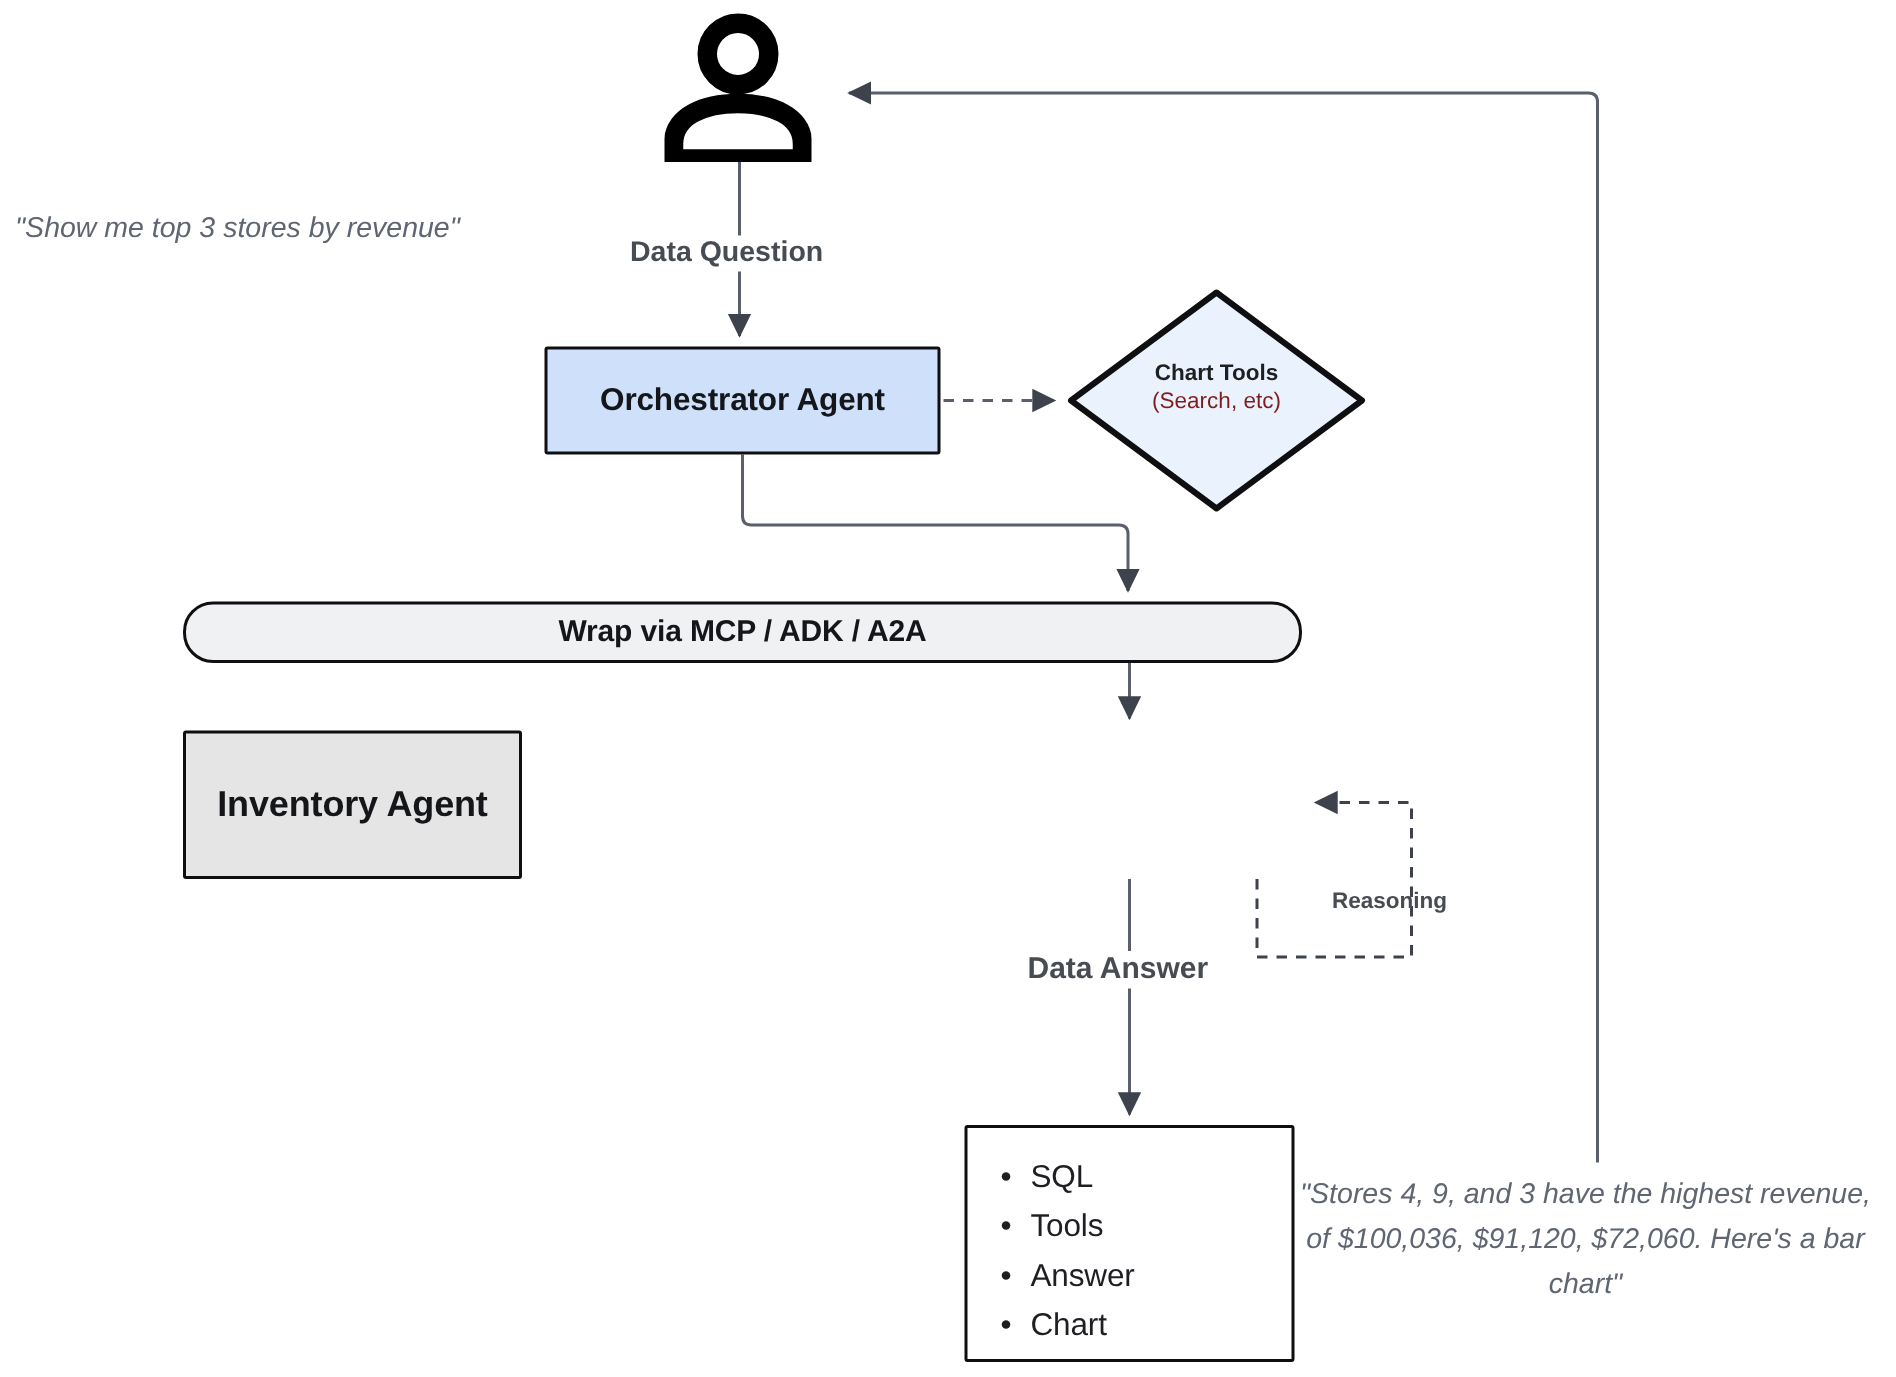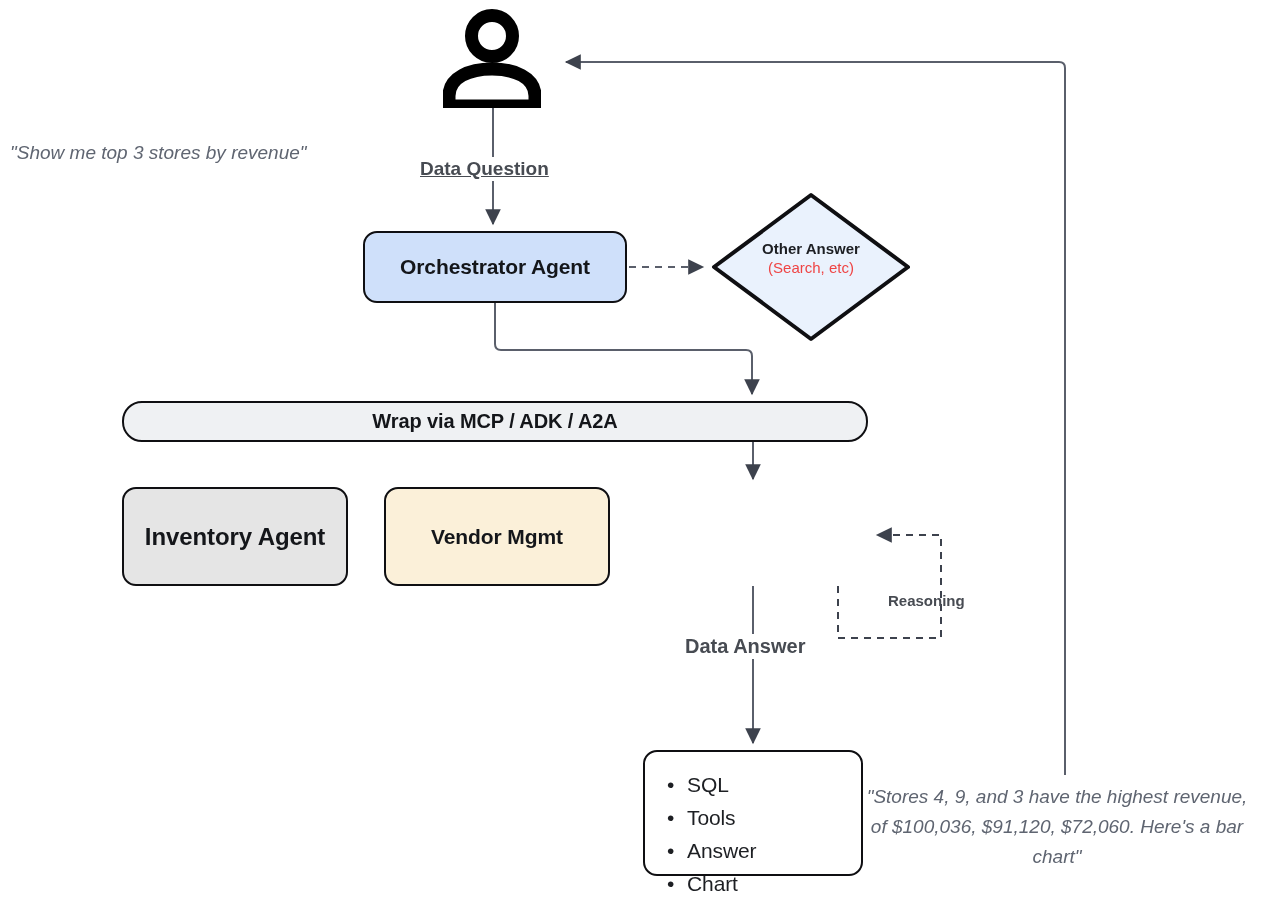--- a/index.html
+++ b/index.html
@@ -30,21 +30,21 @@
   }
 
   
   .node {
     position: absolute;
     box-sizing: border-box;
     display: flex;
     align-items: center;
     justify-content: center;
     border: 2.5px solid #0f0f12;
-    border-radius: 14px;
+    border-radius: 2px;
     text-align: center;
     color: #14161a;
     font-weight: bold;
     letter-spacing: -0.1px;
   }
 
   .node-orchestrator {
     left: 363px;  top: 231px;
     width: 264px; height: 72px;
     background: #cfe0fa;
@@ -73,21 +73,21 @@
   }
   .node-sales {
     left: 643px;  top: 487px;
     width: 226px; height: 99px;
     background: #ddf2dd;
     font-size: 21px;
   }
 
   .node-output {
     left: 643px;  top: 750px;
-    width: 220px; height: 126px;
+    width: 220px; height: 158px;
     background: #ffffff;
     display: block;
     padding: 16px 0 0 22px;
   }
   .out-list {
     list-style: none;
     margin: 0;
     padding: 0;
     text-align: left;
   }
@@ -128,21 +128,21 @@
   .diamond-title {
     display: block;
     font-size: 15px;
     font-weight: bold;
     color: #1d1f23;
   }
   .diamond-sub {
     display: block;
     font-size: 15px;
     font-weight: normal;
-    color: #ef4444;
+    color: #7f1d1d;
   }
 
   
   .person-icon {
     position: absolute;
     left: 443px;
     top: 8px;
     width: 98px;
     height: 100px;
   }
@@ -150,21 +150,21 @@
   
   .edge-label {
     position: absolute;
     font-size: 19px;
     font-weight: bold;
     color: #474b52;
     background: #ffffff;
     padding: 1px 7px;
     white-space: nowrap;
   }
-  .lbl-data-question { left: 413px; top: 157px; text-decoration: underline; }
+  .lbl-data-question { left: 413px; top: 157px; }
   .lbl-data-answer   { left: 678px; top: 634px; font-size: 20px; text-align: right; }
   .lbl-reasoning {
     left: 888px; top: 592px;
     font-size: 15px;
     background: transparent;
     padding: 0;
   }
 
   
   .quote {
@@ -229,36 +229,33 @@
 
   <div class="node node-orchestrator">
     <span>Orchestrator Agent</span>
   </div>
 
   <div class="diamond-wrap">
     <svg viewBox="0 0 204 154" width="204" height="154" xmlns="http://www.w3.org/2000/svg">
       <path d="M102,5 L199,77 L102,149 L5,77 Z" fill="#eaf2fd" stroke="#0f0f12" stroke-width="4" stroke-linejoin="round"></path>
     </svg>
     <div class="diamond-label">
-      <span class="diamond-title">Other Answer</span>
+      <span class="diamond-title">Chart Tools</span>
       <span class="diamond-sub">(Search, etc)</span>
     </div>
   </div>
 
   <div class="node node-mcp">
     <span>Wrap via MCP / ADK / A2A</span>
   </div>
 
   <div class="node node-inventory">
     <span>Inventory Agent</span>
   </div>
 
-  <div class="node node-vendor">
-    <span>Vendor Mgmt</span>
-  </div>
 
 
   <div class="edge-label lbl-reasoning">Reasoning</div>
 
   <div class="edge-label lbl-data-answer">Data Answer</div>
 
   <div class="node node-output">
     <ul class="out-list">
       <li>SQL</li>
       <li>Tools</li>

